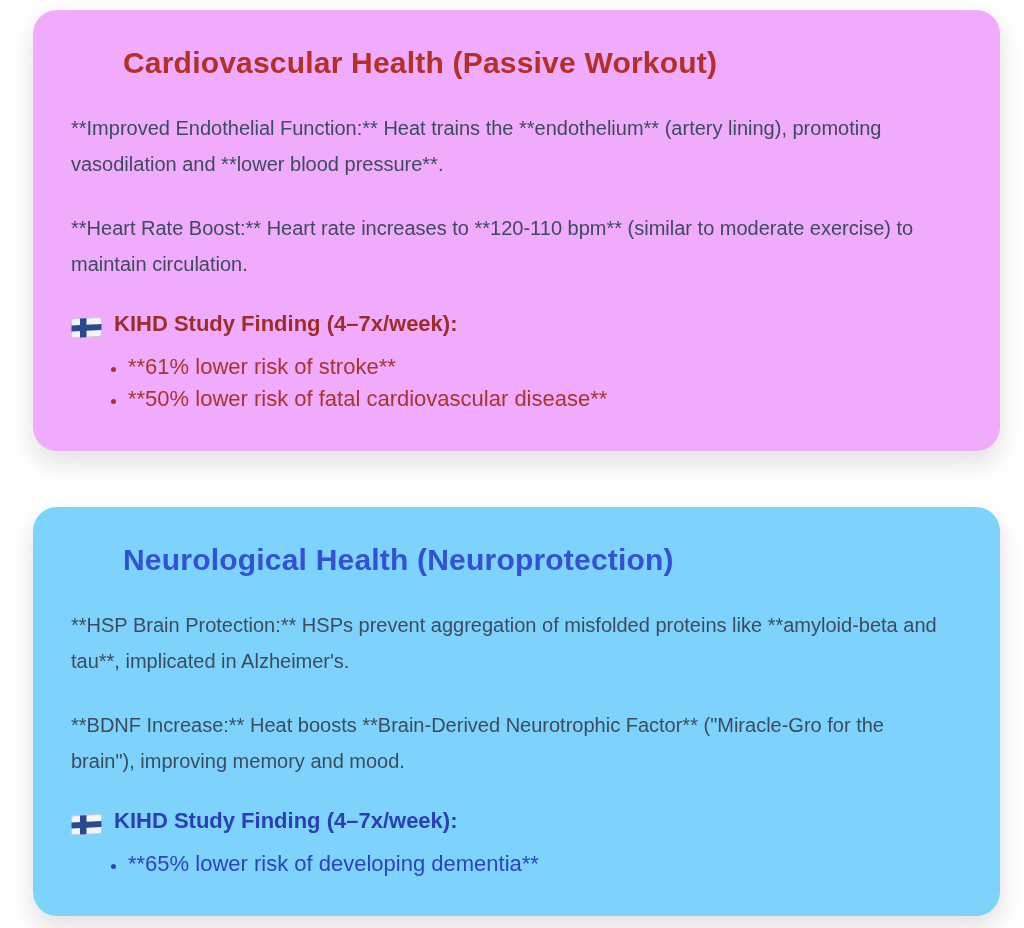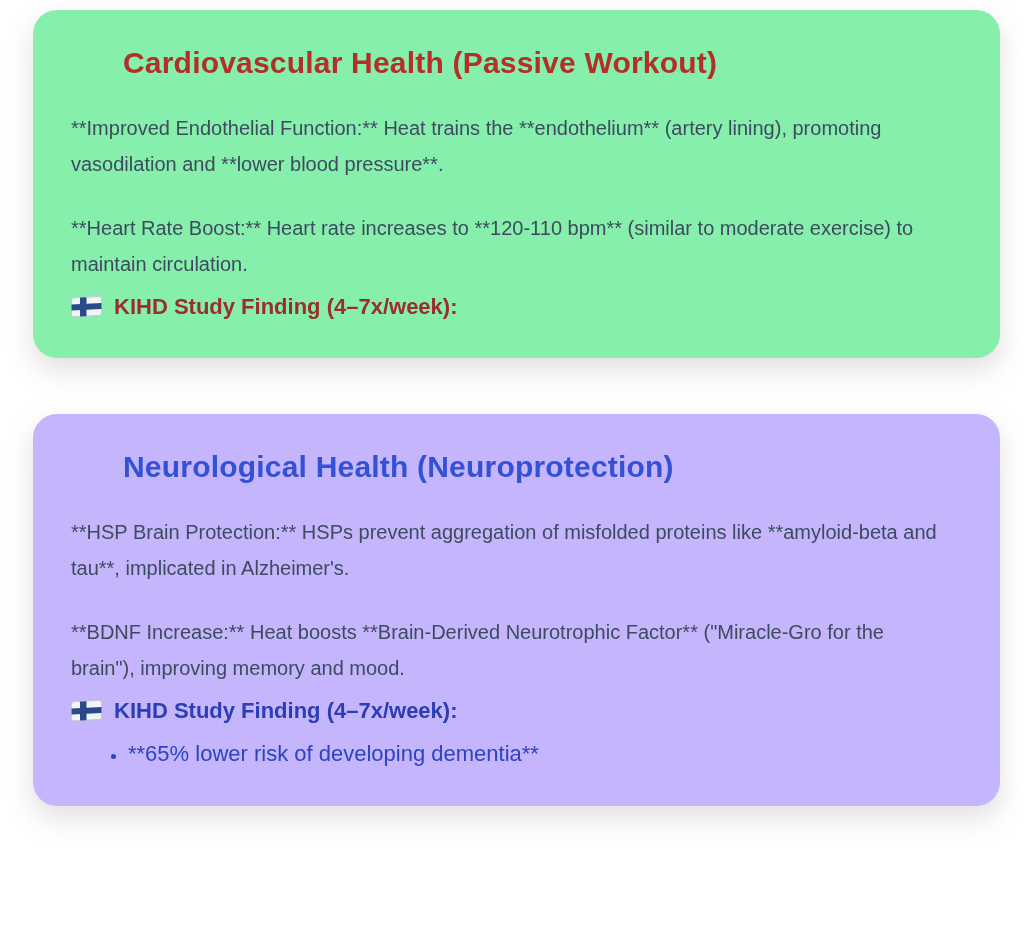--- a/index.html
+++ b/index.html
@@ -11,45 +11,45 @@
     padding: 10px 24px 30px 33px;
     font-family: "Liberation Sans", sans-serif;
     overflow: hidden;
   }
   .card {
     border-radius: 24px;
     padding: 30px 49px 36px 38px;
     box-shadow: 0 12px 26px rgba(150, 140, 140, 0.28);
   }
   .card + .card { margin-top: 56px; }
-  .card-red  { background: #86efac; }
-  .card-blue { background: #c4b5fd; }
+  .card-red  { background: #f0abfc; }
+  .card-blue { background: #7dd3fc; }
 
   .card h2 {
     margin: 4px 0 0 52px;
     font-size: 30px;
     line-height: 38px;
     font-weight: 700;
     letter-spacing: 0.2px;
   }
   .card-red  h2 { color: #b33029; }
   .card-blue h2 { color: #3351d5; }
 
   .card p {
     margin: 28px 0 0;
     font-size: 20px;
     line-height: 36px;
     color: #3d4b5e;
   }
 
   .finding {
     display: flex;
-    align-items: center;
+    align-items: flex-end;
     gap: 12px;
-    margin: 10px 0 0;
+    margin: 27px 0 0;
     font-size: 22px;
     line-height: 30px;
     font-weight: 700;
   }
   .card-red  .finding { color: #9a2e2a; }
   .card-blue .finding { color: #2b3eb4; }
 
   .flag {
     display: inline-flex;
     align-items: center;
@@ -83,20 +83,24 @@
         <svg width="31" height="22" viewBox="0 0 31 22" aria-hidden="true">
           <g transform="skewY(-3) translate(0,1.5)">
             <rect x="0.5" y="0.5" width="30" height="19" rx="2.5" fill="#f2f4f6" stroke="#c6ccd4" stroke-width="1"></rect>
             <rect x="9" y="0.5" width="6.5" height="19" fill="#2b4a8c"></rect>
             <rect x="0.5" y="7" width="30" height="6" fill="#2b4a8c"></rect>
           </g>
         </svg>
       </span>
       <span>KIHD Study Finding (4–7x/week):</span>
     </h3>
+    <ul>
+      <li>**61% lower risk of stroke**</li>
+      <li>**50% lower risk of fatal cardiovascular disease**</li>
+    </ul>
   </section>
 
   <section class="card card-blue">
     <h2>Neurological Health (Neuroprotection)</h2>
     <p>**HSP Brain Protection:** HSPs prevent aggregation of misfolded proteins like **amyloid-beta and tau**, implicated in Alzheimer's.</p>
     <p>**BDNF Increase:** Heat boosts **Brain-Derived Neurotrophic Factor** ("Miracle-Gro for the brain"), improving memory and mood.</p>
     <h3 class="finding">
       <span class="flag">
         <svg width="31" height="22" viewBox="0 0 31 22" aria-hidden="true">
           <g transform="skewY(-3) translate(0,1.5)">

